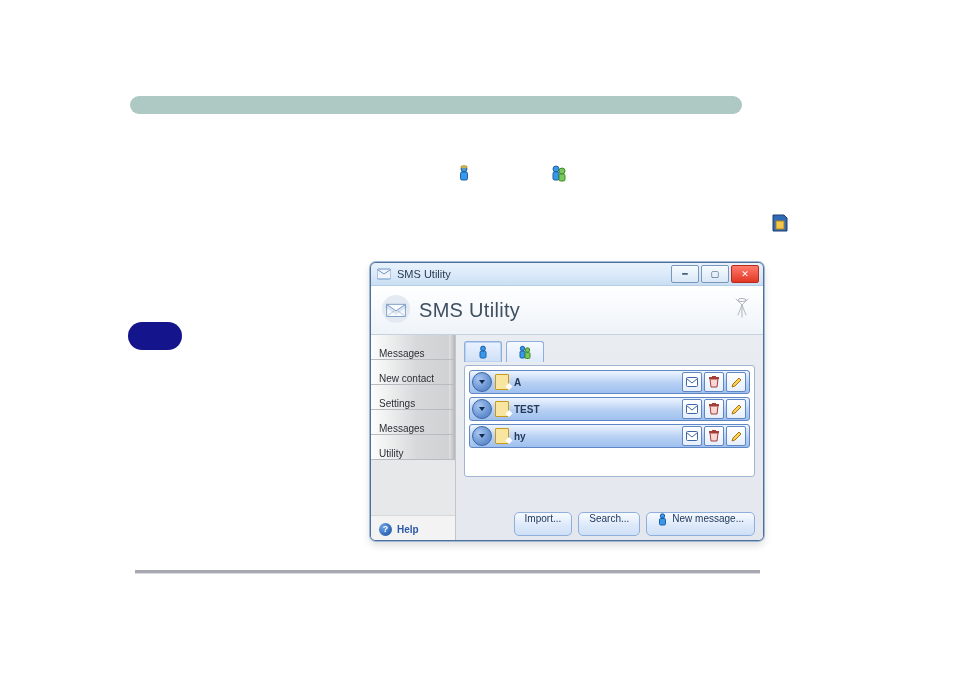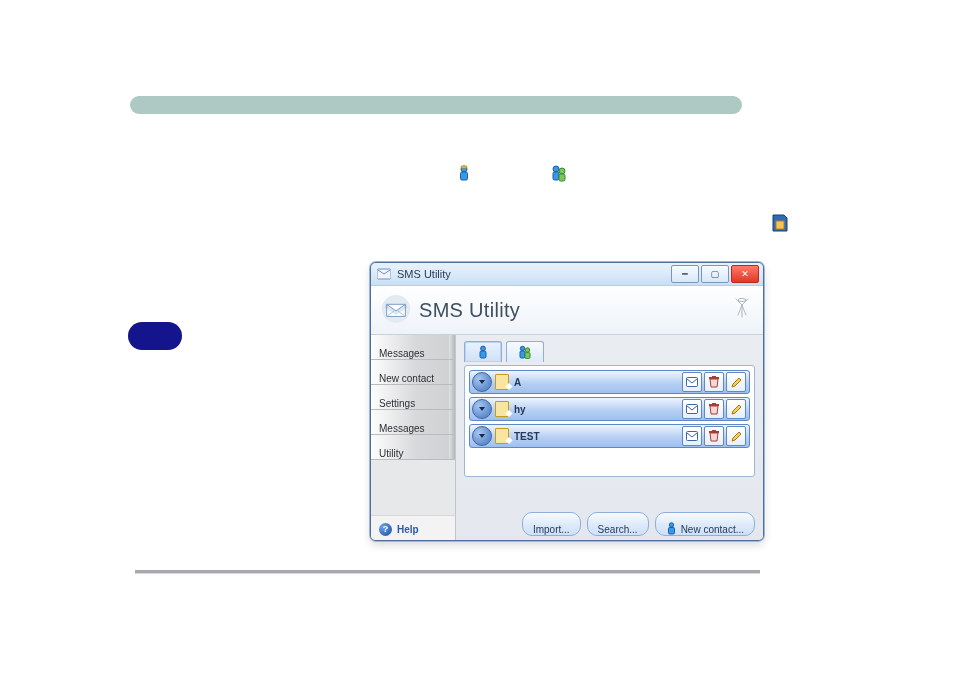--- a/index.html
+++ b/index.html
@@ -244,24 +244,24 @@
     margin-top: auto;
     display: flex;
     justify-content: flex-end;
     gap: 6px;
     padding-top: 14px;
   }
   .btn {
     height: 22px;
     padding: 0 10px;
     border: 1px solid #8eaedd;
-    border-radius: 10px;
+    border-radius: 5px;
     background: linear-gradient(#f8fbff,#dde9fa 55%,#cfe0f6);
     font-size: 10px; color:#223a5e;
-    display:flex; align-items:flex-end; gap:4px;
+    display:flex; align-items:flex-start; gap:4px;
     cursor:pointer;
   }
 
   
 </style>
 </head>
 <body>
 
 <div class="rounded-bar"></div>
 
@@ -414,21 +414,21 @@
           </div>
         </div>
 
         <div class="row">
           <div class="exp-btn">
             <svg viewBox="0 0 8 8">
                 <path d="M1 2l3 4 3-4z" fill="#132c4e"></path>
               </svg>
           </div>
           <span class="sim-chip"></span>
-          <span class="row-name">hy</span>
+          <span class="row-name">TEST</span>
           <div class="row-actions">
             <div class="ibtn">
               <svg width="12" height="10" viewBox="0 0 12 10">
                   <rect x=".5" y=".5" width="11" height="9" rx="1" fill="#fff" stroke="#3f66a4"></rect>
                   <path d="M.5 1.5L6 6l5.5-4.5" fill="none" stroke="#3f66a4"></path>
                 </svg>
             </div>
             <div class="ibtn">
               <svg width="10" height="12" viewBox="0 0 10 12">
                   <path d="M1 3h8l-1 8H2z" fill="#f7d8d6" stroke="#a43e37"></path>
@@ -445,21 +445,21 @@
           </div>
         </div>
 
         <div class="row">
           <div class="exp-btn">
             <svg viewBox="0 0 8 8">
                 <path d="M1 2l3 4 3-4z" fill="#132c4e"></path>
               </svg>
           </div>
           <span class="sim-chip"></span>
-          <span class="row-name">TEST</span>
+          <span class="row-name">hy</span>
           <div class="row-actions">
             <div class="ibtn">
               <svg width="12" height="10" viewBox="0 0 12 10">
                   <rect x=".5" y=".5" width="11" height="9" rx="1" fill="#fff" stroke="#3f66a4"></rect>
                   <path d="M.5 1.5L6 6l5.5-4.5" fill="none" stroke="#3f66a4"></path>
                 </svg>
             </div>
             <div class="ibtn">
               <svg width="10" height="12" viewBox="0 0 10 12">
                   <path d="M1 3h8l-1 8H2z" fill="#f7d8d6" stroke="#a43e37"></path>
@@ -482,21 +482,21 @@
           <span>Import...</span>
         </div>
         <div class="btn">
           <span>Search...</span>
         </div>
         <div class="btn">
           <svg width="11" height="13" viewBox="0 0 11 13">
             <circle cx="5.5" cy="3" r="2.2" fill="#3898ea" stroke="#1d5fa2"></circle>
             <rect x="2.5" y="5.5" width="6" height="6.5" rx="1.3" fill="#3898ea" stroke="#1d5fa2"></rect>
           </svg>
-          <span>New contact...</span>
+          <span>New message...</span>
         </div>
       </div>
     </div>
 
   </div>
 </div>
 
 <div class="footer-rule"></div>
 
 </body></html>

